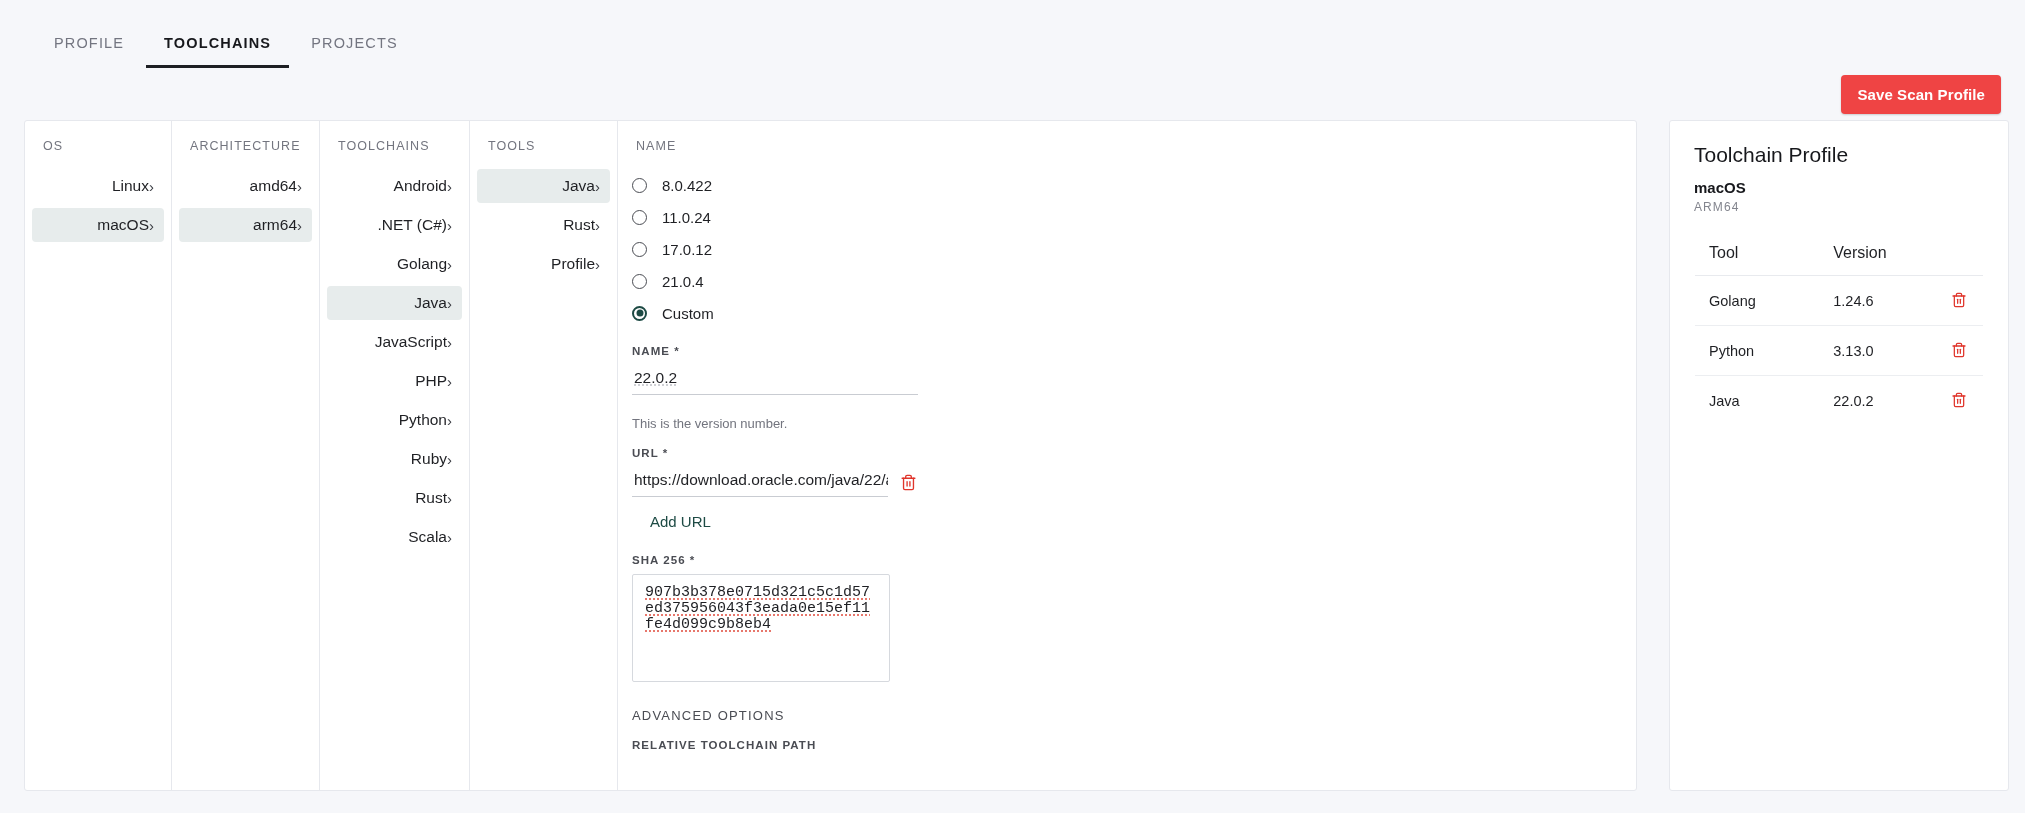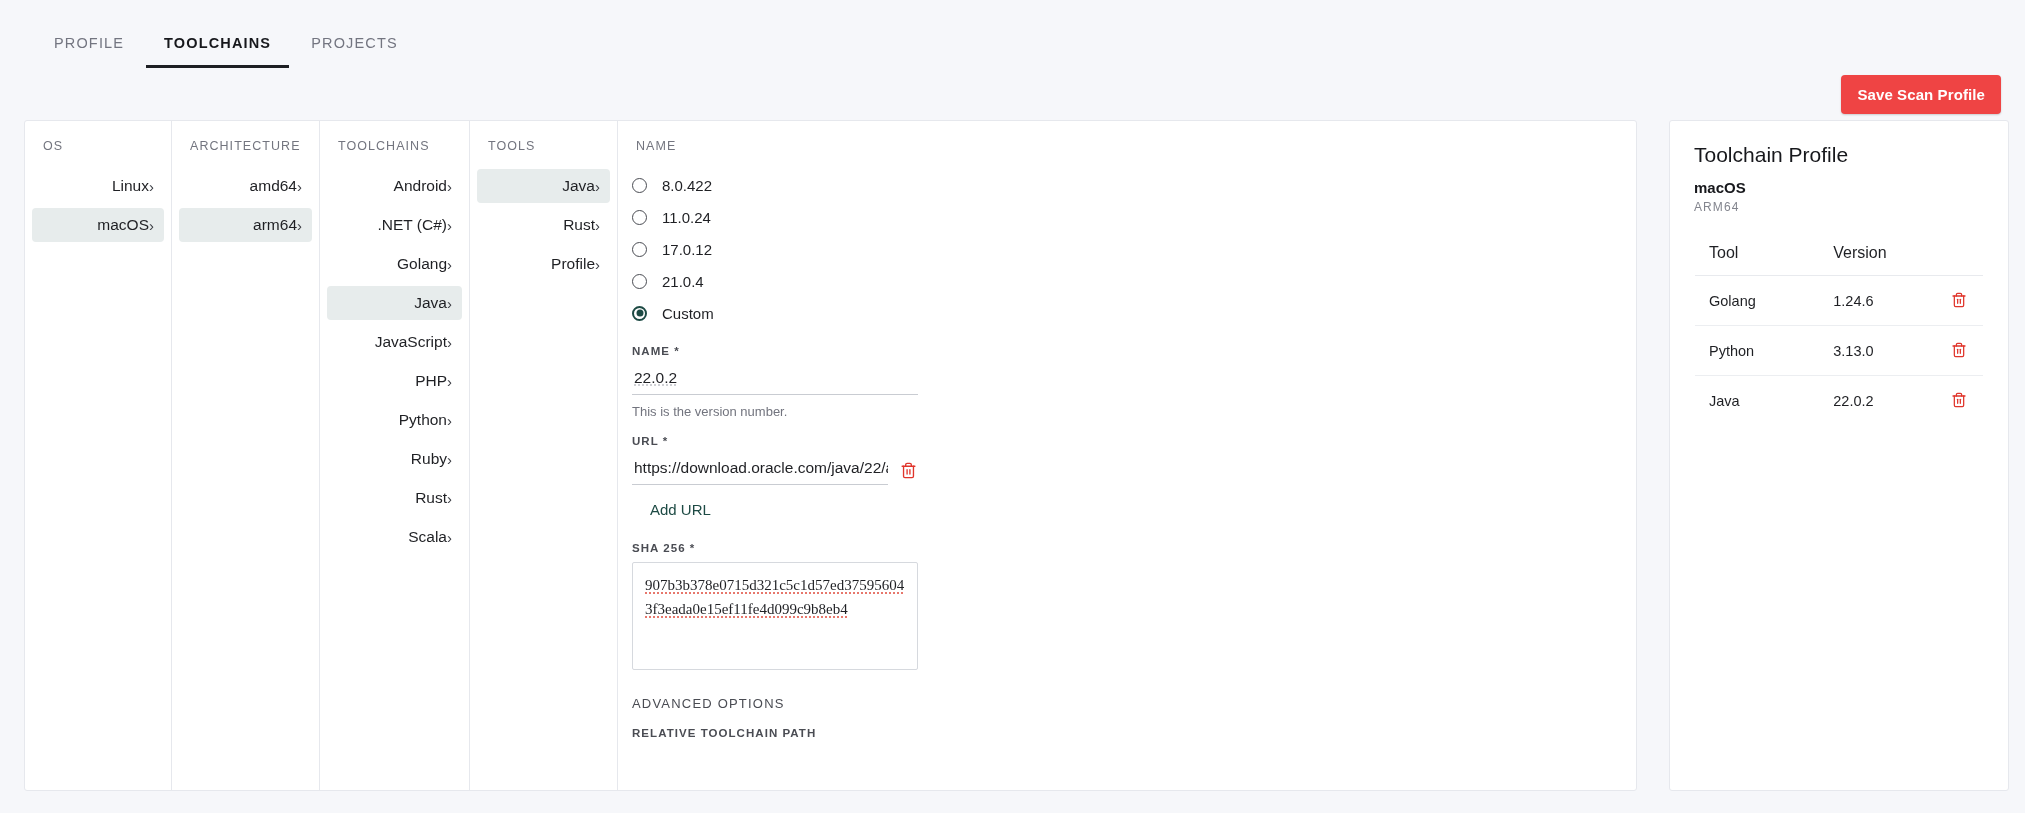--- a/index.html
+++ b/index.html
@@ -174,21 +174,21 @@
   }
   .spell {
     text-decoration: underline;
     text-decoration-style: dotted;
     text-decoration-color: #c0c2c8;
     text-underline-offset: 2px;
   }
   .help-text {
     font-size: 13px;
     color: #72747e;
-    margin-top: 9px;
+    margin-top: 21px;
   }
   .url-row {
     display: flex;
     align-items: center;
     gap: 10px;
   }
   .url-row .underline-input { width: 256px; }
 
   .icon-btn {
     background: none;
@@ -205,30 +205,30 @@
     font-size: 15px;
     font-family: "Liberation Sans", sans-serif;
     font-weight: 500;
     cursor: pointer;
     padding: 8px 10px;
     margin: 8px 0 0 8px;
     border-radius: 3px;
   }
 
   .sha-box {
-    width: 286px;
+    width: 258px;
     height: 108px;
     border: 1px solid #d6d9de;
     border-radius: 2px;
     padding: 10px 12px;
     font-size: 15px;
-    line-height: 24px;
+    line-height: 16px;
     color: #1f2024;
     word-break: break-all;
-    font-family: Liberation Serif, serif;
+    font-family: Liberation Mono, monospace;
     background: #fff;
     outline: none;
     overflow: hidden;
     text-decoration: underline;
     text-decoration-style: dotted;
     text-decoration-color: #e04b3c;
     text-underline-offset: 3px;
   }
 
   .section-title {

